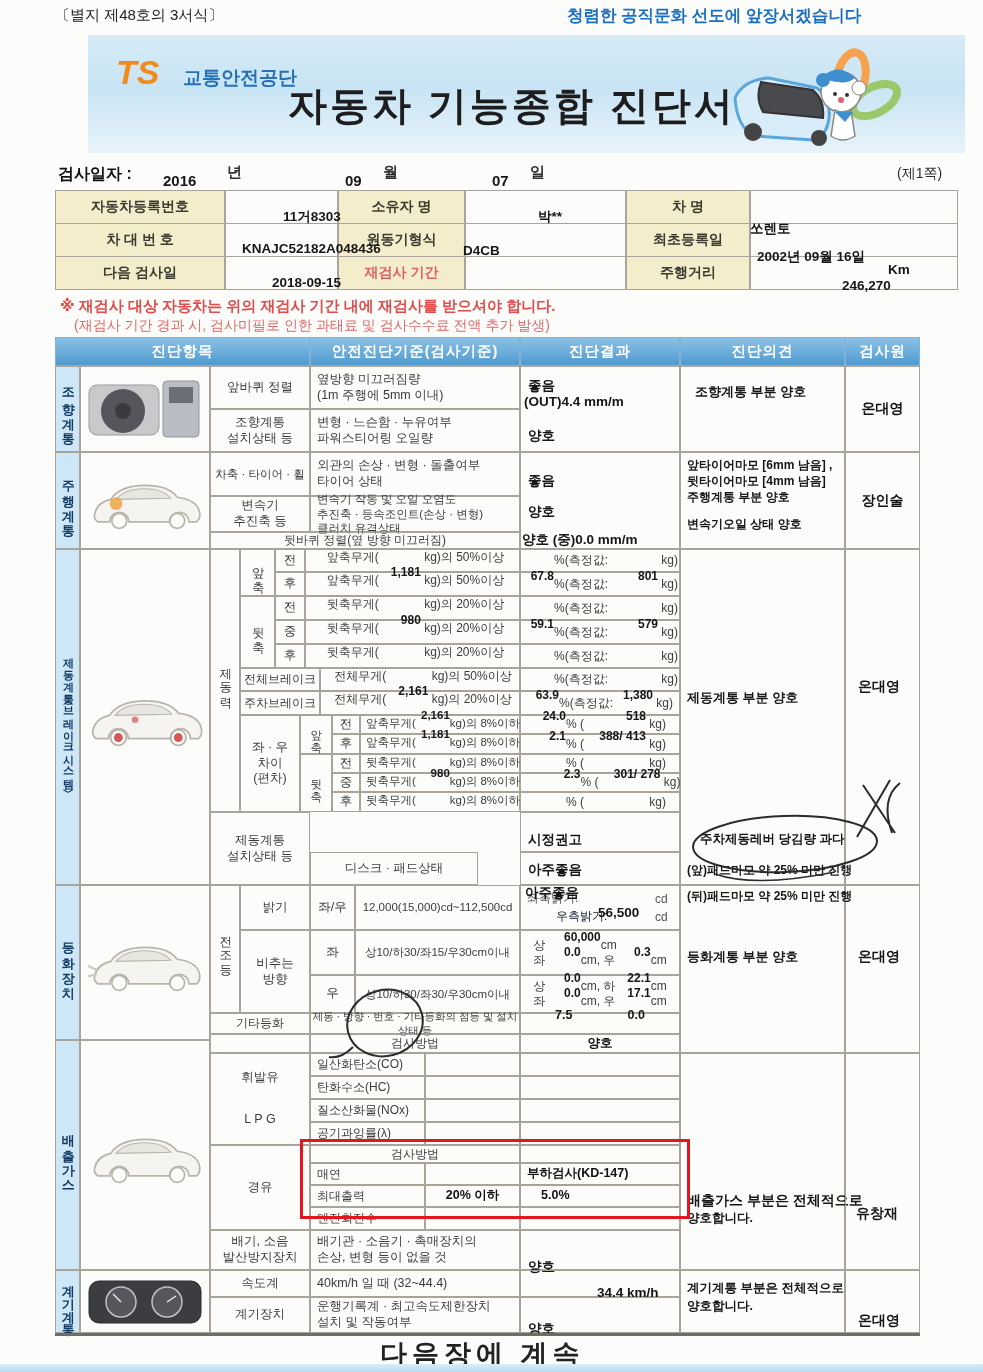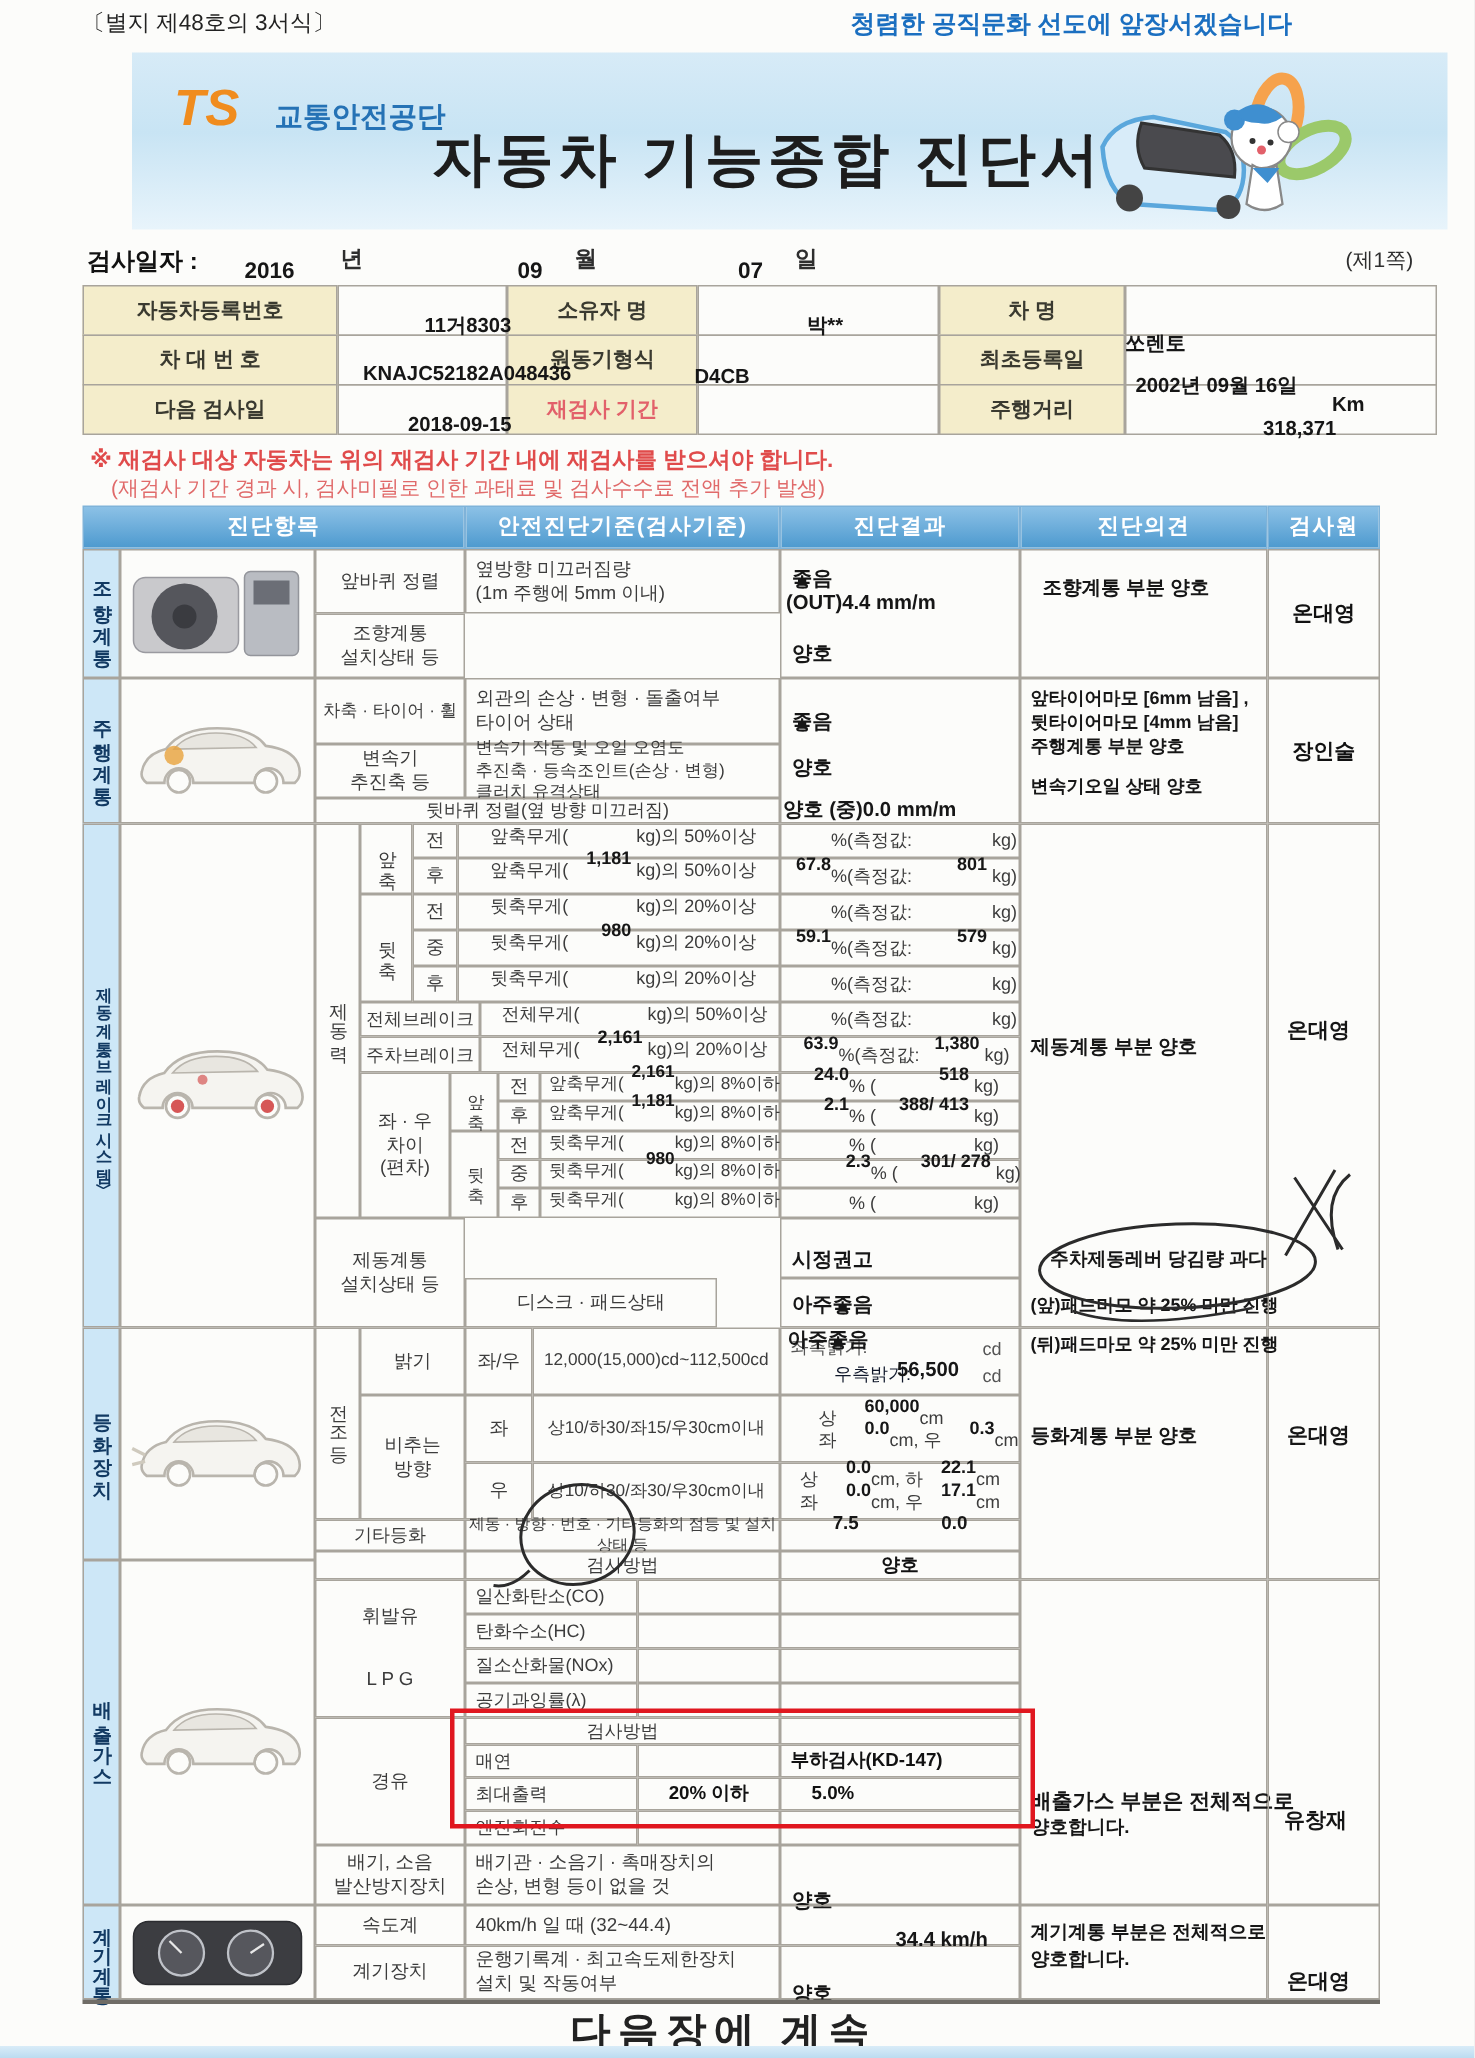--- a/index.html
+++ b/index.html
@@ -104,21 +104,21 @@
   <div class="cell" style="left:750px;top:256px;width:208px;height:34px;"></div>
 
   <div class="val" style="left:283px;top:208px;">11거8303</div>
   <div class="val" style="left:242px;top:241px;">KNAJC52182A048436</div>
   <div class="val" style="left:272px;top:275px;">2018-09-15</div>
   <div class="val" style="left:538px;top:208px;">박**</div>
   <div class="val" style="left:463px;top:243px;">D4CB</div>
   <div class="val" style="left:750px;top:220px;">쏘렌토</div>
   <div class="val" style="left:757px;top:248px;">2002년 09월 16일</div>
   <div class="val" style="left:888px;top:262px;">Km</div>
-  <div class="val" style="left:842px;top:278px;">318,371</div>
+  <div class="val" style="left:842px;top:278px;">246,270</div>
 
   <div class="t notice1" style="left:60px;top:297px;">※ 재검사 대상 자동차는 위의 재검사 기간 내에 재검사를 받으셔야 합니다.</div>
   <div class="t notice2" style="left:74px;top:317px;">(재검사 기간 경과 시, 검사미필로 인한 과태료 및 검사수수료 전액 추가 발생)</div>
 
   <div class="cell hd" style="left:55px;top:337px;width:255px;height:29px;">진단항목</div>
   <div class="cell hd" style="left:310px;top:337px;width:210px;height:29px;">안전진단기준(검사기준)</div>
   <div class="cell hd" style="left:520px;top:337px;width:160px;height:29px;">진단결과</div>
   <div class="cell hd" style="left:680px;top:337px;width:165px;height:29px;">진단의견</div>
   <div class="cell hd" style="left:845px;top:337px;width:75px;height:29px;">검사원</div>
 
@@ -185,20 +185,24 @@
   </div>
 
   <div class="cell" style="left:210px;top:366px;width:100px;height:43px;">앞바퀴 정렬</div>
   <div class="cell leftal" style="left:310px;top:366px;width:210px;height:43px;">
     <span>옆방향 미끄러짐량</span>
       <span>(1m 주행에 5mm 이내)</span>
   </div>
   <div class="cell" style="left:210px;top:409px;width:100px;height:43px;">
     <span>조향계통</span>
       <span>설치상태 등</span>
+  </div>
+  <div class="cell leftal" style="left:310px;top:409px;width:210px;height:43px;">
+    <span>변형 · 느슨함 · 누유여부</span>
+      <span>파워스티어링 오일량</span>
   </div>
   <div class="cell" style="left:520px;top:366px;width:160px;height:86px;"></div>
   <div class="val" style="left:528px;top:377px;">좋음</div>
   <div class="val" style="left:524px;top:394px;">(OUT)4.4 mm/m</div>
   <div class="val" style="left:528px;top:427px;">양호</div>
   <div class="cell" style="left:680px;top:366px;width:165px;height:86px;"></div>
   <div class="val" style="left:695px;top:383px;font-size:13px;">조향계통 부분 양호</div>
   <div class="cell" style="left:845px;top:366px;width:75px;height:86px;">
       <span class="b" style="font-size:14px;">온대영</span>
     </div>
@@ -457,21 +461,21 @@
   <div class="cell" style="left:210px;top:1034px;width:100px;height:19px;"></div>
   <div class="cell" style="left:310px;top:1034px;width:210px;height:19px;font-size:12px;">검사방법</div>
 
   <div class="cell" style="left:520px;top:885px;width:160px;height:45px;"></div>
   <div class="val" style="left:525px;top:884px;z-index:6;">아주좋음</div>
   <div class="t" style="left:527px;top:890px;font-size:12px;color:#555;">좌측밝기:</div>
   <div class="t" style="left:655px;top:892px;font-size:12px;color:#555;">cd</div>
   <div class="t" style="left:556px;top:908px;font-size:12px;color:#0f172a;">우측밝기:</div>
   <div class="val" style="left:598px;top:905px;">56,500</div>
   <div class="t" style="left:655px;top:910px;font-size:12px;color:#555;">cd</div>
-  <div class="cell row" style="left:520px;top:930px;width:160px;height:45px;font-size:12px;justify-content:flex-end;">
+  <div class="cell row" style="left:520px;top:930px;width:160px;height:45px;font-size:12px;">
     <span style="display:flex;flex-direction:column;align-items:flex-start;">
       <span><span>상</span> <span class="up vslot" style="min-width:52px">60,000</span><span>cm</span></span>
       <span><span>좌</span> <span class="up pslot">0.0</span><span>cm, 우</span> <span class="up pslot">0.3</span><span>cm</span></span>
     </span>
   </div>
   <div class="cell row" style="left:520px;top:975px;width:160px;height:38px;font-size:12px;">
     <span style="display:flex;flex-direction:column;align-items:flex-start;">
       <span><span>상</span> <span class="up pslot">0.0</span><span>cm, 하</span> <span class="up pslot">22.1</span><span>cm</span></span>
       <span><span>좌</span> <span class="up pslot">0.0</span><span>cm, 우</span> <span class="up pslot">17.1</span><span>cm</span></span>
     </span>

